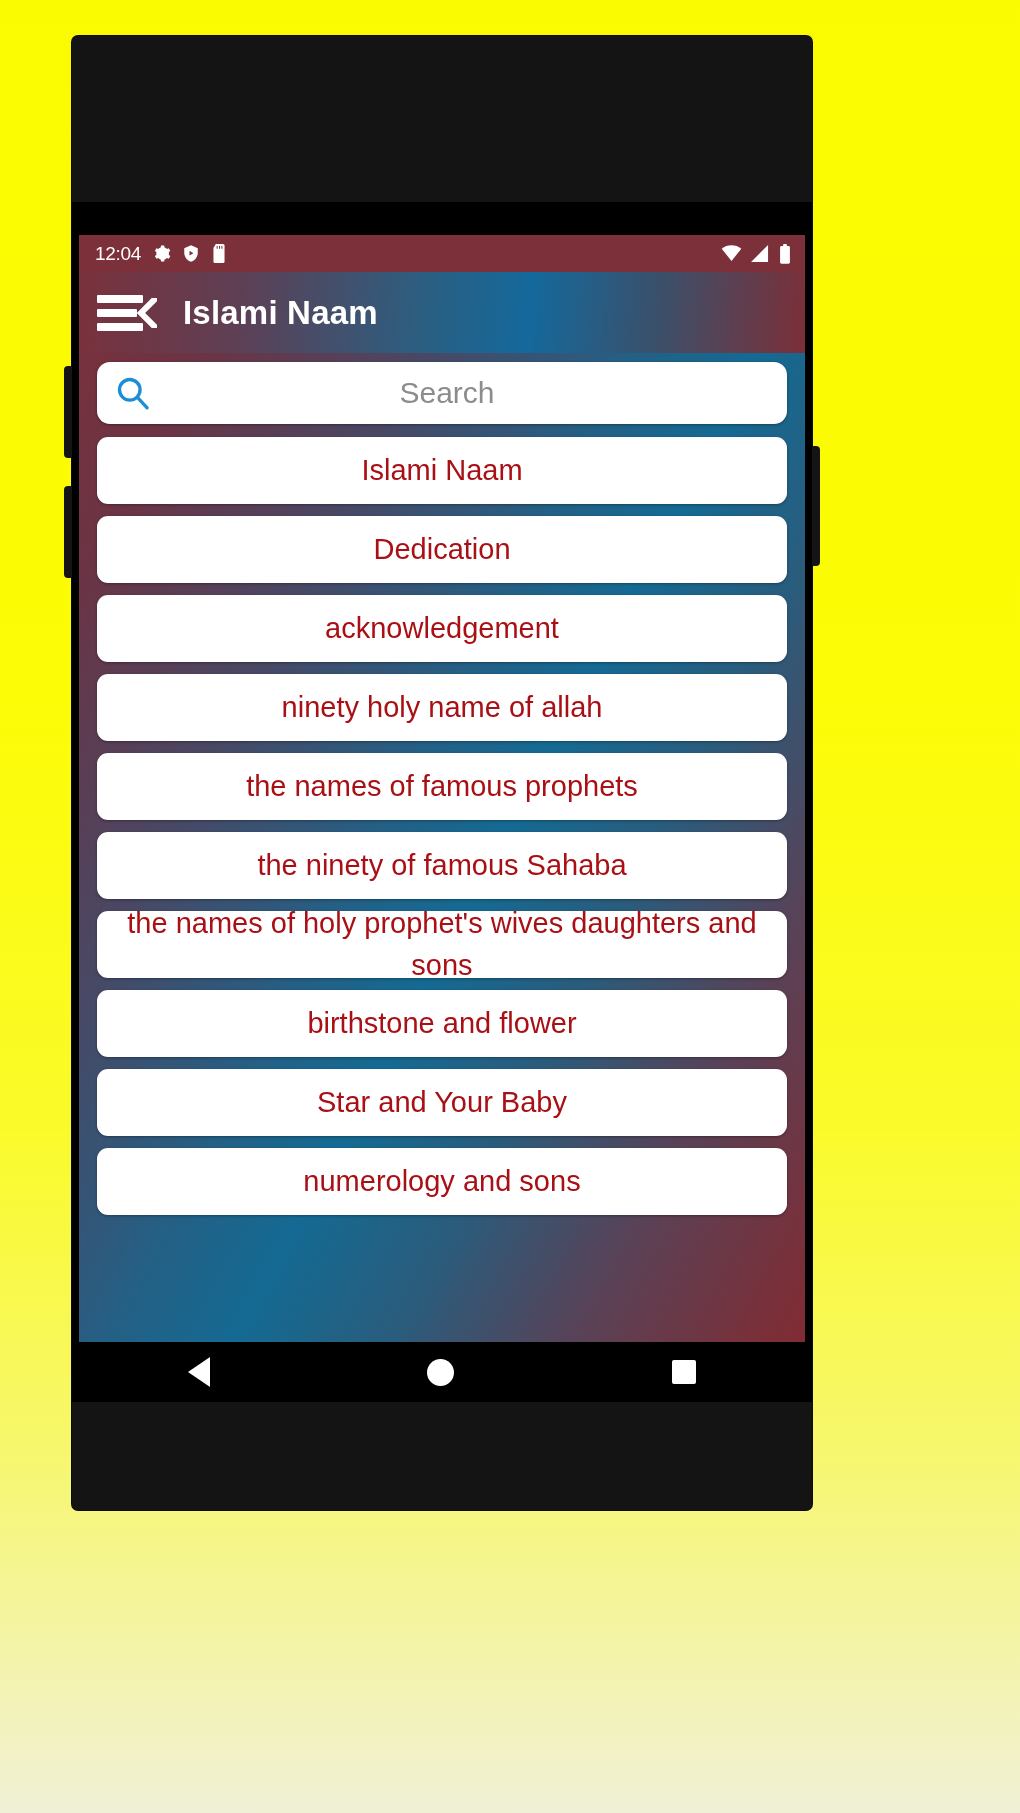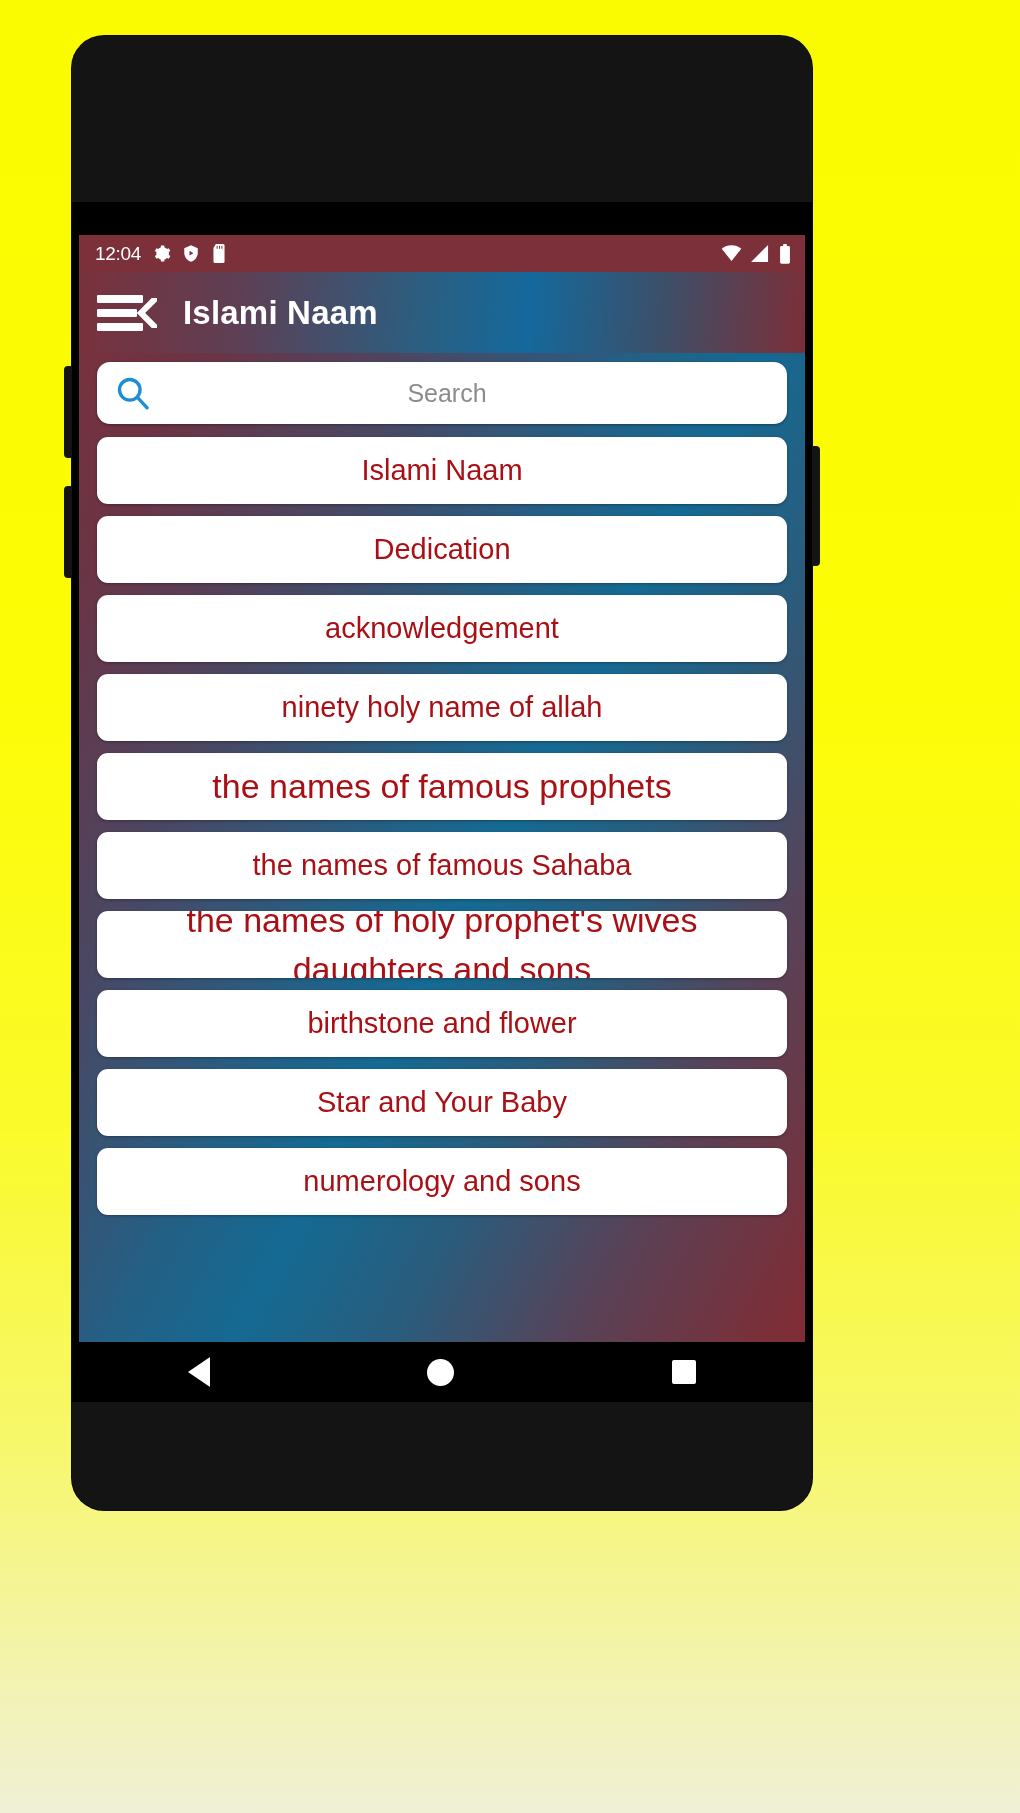--- a/index.html
+++ b/index.html
@@ -27,21 +27,21 @@
   }
 
   
   .phone {
     position: absolute;
     left: 72px;
     top: 36px;
     width: 740px;
     height: 1474px;
     background: #141414;
-    border-radius: 32px;
+    border-radius: 6px;
     box-shadow: 0 0 0 1px #0b0b0b;
   }
 
   
   .btn-side {
     position: absolute;
     background: #141414;
     border-radius: 4px;
   }
   .btn-vol-up   { left: -8px; top: 330px;  width: 10px; height: 92px; }
@@ -168,21 +168,21 @@
     border-radius: 13px;
     display: flex;
     align-items: center;
     padding: 0 18px;
     box-shadow: 0 1px 3px rgba(0,0,0,0.35);
   }
   .search-ph {
     flex: 1;
     text-align: center;
     color: #8c8c8c;
-    font-size: 25px;
+    font-size: 30px;
     padding-right: 26px;
   }
 
   
   .list { margin-top: 13px; }
 
   .card {
     background: #ffffff;
     border-radius: 11px;
     height: 67px;
@@ -196,21 +196,21 @@
   }
   .card .label {
     color: #A91015;
     font-size: 29px;
     font-weight: 500;
     text-align: center;
     line-height: 1.45;
     width: 100%;
     white-space: normal;
   }
-  .card.two-line .label { font-size: 34px; line-height: 1.42; }
+  .card.two-line .label { font-size: 29px; line-height: 1.42; }
 
   
   .navbar {
     position: absolute;
     left: 7px;
     bottom: 0px;
     width: 726px;
     height: 60px;
     background: #000000;
     display: flex;
@@ -328,21 +328,21 @@
           <div class="card">
             <span class="label">acknowledgement</span>
           </div>
           <div class="card">
             <span class="label">ninety holy name of allah</span>
           </div>
           <div class="card two-line">
             <span class="label">the names of famous prophets</span>
           </div>
           <div class="card">
-            <span class="label">the names of famous Sahaba</span>
+            <span class="label">the ninety of famous Sahaba</span>
           </div>
           <div class="card two-line">
             <span class="label">the names of holy prophet's wives daughters and sons</span>
           </div>
           <div class="card">
             <span class="label">birthstone and flower</span>
           </div>
           <div class="card">
             <span class="label">Star and Your Baby</span>
           </div>

